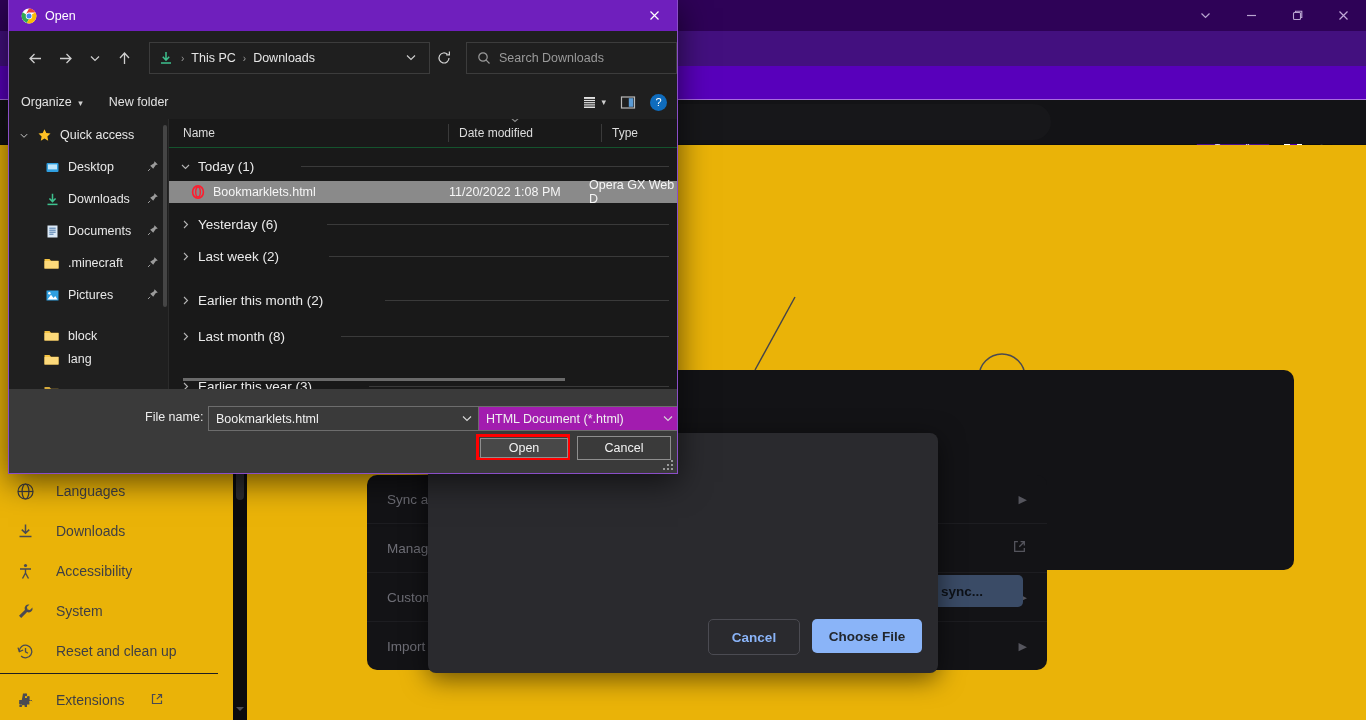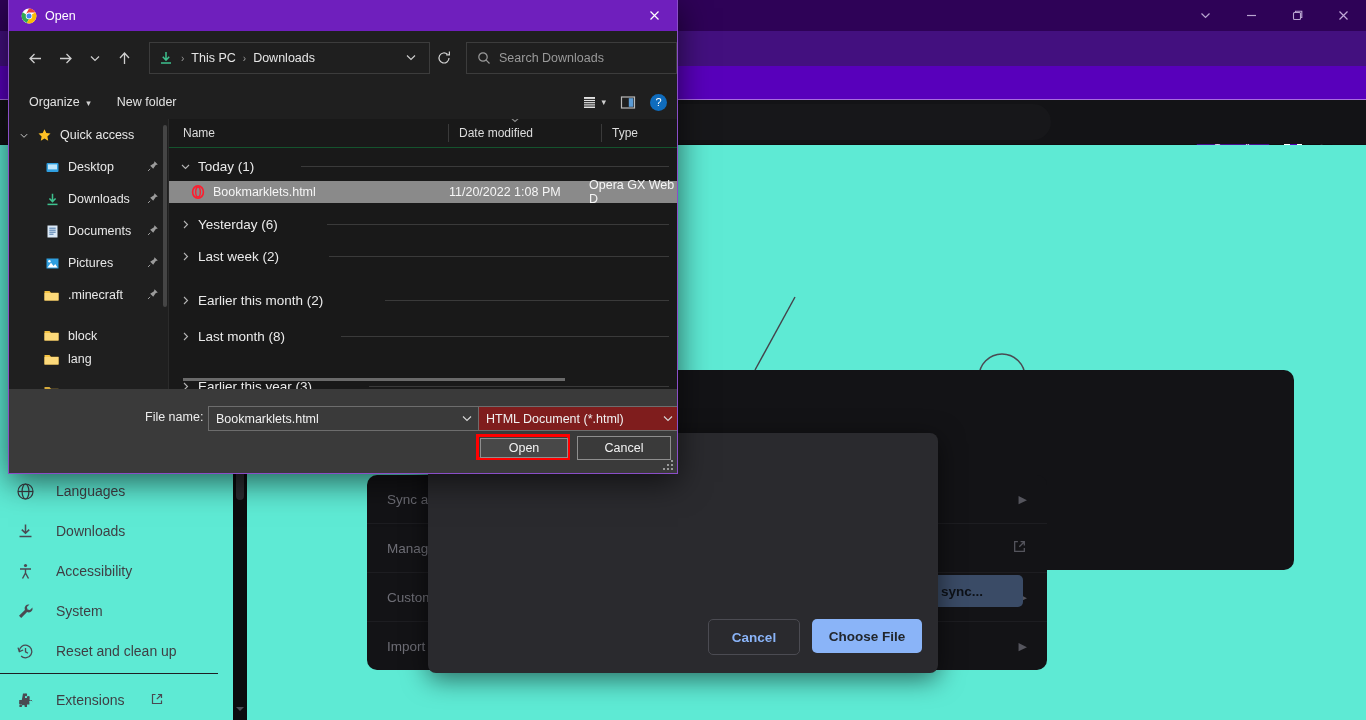--- a/index.html
+++ b/index.html
@@ -22,21 +22,21 @@
   .tb-ico{width:26px;height:26px;display:flex;align-items:center;justify-content:center;color:#d9c9ef;}
   .tb-sq{width:18px;height:18px;background:#fff;display:flex;align-items:center;justify-content:center;}
   .tb-sq i{display:block;width:7px;height:12px;background:#5800bb;}
   .tb-avatar{width:24px;height:24px;border-radius:50%;background:#0b0b0d;display:flex;align-items:center;justify-content:center;}
   .tb-menu{width:22px;height:26px;display:flex;flex-direction:column;align-items:center;justify-content:center;gap:3px;}
   .tb-menu i{width:3px;height:3px;border-radius:50%;background:#e3d5f5;display:block;}
   .gx-addrbar{position:absolute;left:0;top:100px;width:1366px;height:44px;background:#131316;}
   .gx-addrpill{position:absolute;left:5px;top:104px;width:1046px;height:36px;background:#17171a;border-radius:18px;}
 
   
-  .set-wrap{position:absolute;left:0;top:145px;width:1366px;height:575px;background:#5eead4;}
+  .set-wrap{position:absolute;left:0;top:145px;width:1366px;height:575px;background:#eab308;}
   .set-side{position:absolute;left:0;top:0;width:232px;height:575px;}
   .side-item{position:absolute;left:14px;display:flex;align-items:center;gap:20px;height:40px;color:#3f3f44;font-size:14px;}
   .side-item .sico{width:22px;height:22px;display:flex;align-items:center;justify-content:center;color:#3a3a40;}
   .side-divider{position:absolute;left:0;width:218px;height:1px;background:#1e1e22;}
   .side-scroll-track{position:absolute;left:233px;top:0;width:14px;height:575px;background:#0b0b0d;}
   .side-scroll-thumb{position:absolute;left:236px;top:10px;width:8px;height:345px;background:#2b2b30;border-radius:4px;}
   .side-scroll-arrow{position:absolute;left:233px;bottom:4px;width:14px;height:14px;color:#4a4a52;display:flex;align-items:center;justify-content:center;}
 
   .set-main{position:absolute;left:247px;top:0;width:1119px;height:575px;}
   .card{position:absolute;left:120px;width:680px;background:#131316;border-radius:10px;overflow:hidden;}
@@ -62,21 +62,21 @@
   #dlg{position:absolute;left:8px;top:0;width:668px;height:473px;background:#1f1f1f;border:1px solid #8a4ec8;border-top:none;box-shadow:0 8px 30px rgba(0,0,0,.6);overflow:hidden;}
   .dlg-title{height:31px;background:#6f1fbd;display:flex;align-items:center;padding:0 0 0 12px;color:#fff;font-size:12.5px;position:relative;}
   .dlg-title-x{position:absolute;right:0;top:0;width:45px;height:31px;display:flex;align-items:center;justify-content:center;color:#fff;font-size:15px;}
   .dlg-nav{height:54px;background:#1f1f1f;display:flex;align-items:center;padding:0 0 0 12px;gap:0;}
   .nav-btn{width:32px;height:32px;display:flex;align-items:center;justify-content:center;color:#cfcfcf;font-size:15px;}
   .crumb-box{margin-left:10px;width:290px;height:30px;border:1px solid #3c3c3c;background:#1f1f1f;display:flex;align-items:center;padding:0 4px 0 8px;color:#e6e6e6;font-size:12.5px;gap:4px;}
   .crumb-sep{color:#9a9a9a;font-size:10px;margin:0 3px;}
   .crumb-v{margin-left:auto;color:#cfcfcf;font-size:10px;padding:0 8px;}
   .refresh-btn{width:30px;height:30px;display:flex;align-items:center;justify-content:center;color:#d2d2d2;font-size:14px;}
   .search-box{margin-left:8px;width:205px;height:30px;border:1px solid #3c3c3c;display:flex;align-items:center;gap:8px;padding:0 10px;color:#9a9a9a;font-size:12.5px;}
-  .dlg-cmdbar{height:34px;display:flex;align-items:center;padding:0 20px;color:#e2e2e2;font-size:12.5px;gap:26px;position:relative;}
+  .dlg-cmdbar{height:34px;display:flex;align-items:center;padding:0 12px;color:#e2e2e2;font-size:12.5px;gap:26px;position:relative;}
   .cmd-right{position:absolute;right:10px;display:flex;align-items:center;gap:14px;}
   .help-dot{width:17px;height:17px;border-radius:50%;background:#0f6cbd;color:#fff;font-size:11px;display:flex;align-items:center;justify-content:center;}
 
   .dlg-body{position:absolute;left:0;top:119px;width:668px;height:270px;display:flex;}
   .dlg-tree{width:160px;height:270px;background:#1f1f1f;position:relative;overflow:hidden;}
   .tree-item{height:32px;display:flex;align-items:center;color:#e8e8e8;font-size:12.5px;gap:8px;padding-left:8px;position:relative;}
   .tree-pin{position:absolute;right:10px;color:#9b9b9b;font-size:11px;}
   .tree-scroll{position:absolute;right:2px;top:6px;width:4px;height:182px;background:#454545;border-radius:2px;}
   .tree-sep{position:absolute;right:0;top:0;width:1px;height:270px;background:#2b2b2b;}
 
@@ -91,21 +91,21 @@
   .filerow{height:22px;display:flex;align-items:center;background:#8a8a8a;color:#f5f5f5;font-size:12.5px;}
   .filerow .fn{display:flex;align-items:center;gap:8px;padding-left:22px;width:258px;}
   .filerow .fd{width:140px;}
   .filerow .ft{flex:1;}
   .hscroll-track{position:absolute;left:14px;bottom:8px;width:382px;height:3px;background:#6a6a6a;}
 
   .dlg-foot{position:absolute;left:0;top:389px;width:668px;height:84px;background:#3a3a3a;}
   .fname-label{position:absolute;left:136px;top:410px;color:#ececec;font-size:12.5px;}
   .fname-box{position:absolute;left:199px;top:406px;width:257px;height:23px;border:1px solid #6d6d6d;background:#3a3a3a;display:flex;align-items:center;padding:0 6px 0 7px;color:#f0f0f0;font-size:12.5px;}
   .fname-box .cv{margin-left:auto;color:#d8d8d8;font-size:10px;}
-  .ftype-box{position:absolute;left:469px;top:406px;width:188px;height:23px;border:1px solid #6d6d6d;background:#7f1d1d;display:flex;align-items:center;padding:0 6px 0 7px;color:#f0f0f0;font-size:12.5px;}
+  .ftype-box{position:absolute;left:469px;top:406px;width:188px;height:23px;border:1px solid #6d6d6d;background:#a21caf;display:flex;align-items:center;padding:0 6px 0 7px;color:#f0f0f0;font-size:12.5px;}
   .ftype-box .cv{margin-left:auto;color:#d8d8d8;font-size:10px;}
   .open-hl{position:absolute;left:467px;top:434px;width:94px;height:26px;border:3px solid #ff0000;box-sizing:border-box;}
   .open-btn{position:absolute;left:471px;top:438px;width:86px;height:18px;border:1px solid #8e8e8e;background:#484848;color:#f2f2f2;font-size:12.5px;display:flex;align-items:center;justify-content:center;}
   .cancel-btn{position:absolute;left:568px;top:436px;width:92px;height:22px;border:1px solid #8e8e8e;background:#3a3a3a;color:#f2f2f2;font-size:12.5px;display:flex;align-items:center;justify-content:center;}
   .grip{position:absolute;right:4px;bottom:3px;width:10px;height:10px;}
   .grip i{position:absolute;width:2px;height:2px;background:#9a9a9a;}
 </style>
 </head>
 <body>
 
@@ -454,45 +454,45 @@
         </span>
         <span>Documents</span>
         <span class="tree-pin">
           <svg width="12" height="12" viewBox="0 0 12 12">
               <path d="M7.5 1.2 L10.8 4.5 L8.8 5 L6.2 8.8 L3.2 5.8 L7 3.2 Z" fill="#9b9b9b"></path>
               <path d="M3.2 8.8 L1 11" stroke="#9b9b9b" stroke-width="1"></path>
             </svg>
         </span>
       </div>
 
+      <div class="tree-item" style="padding-left:34px;">
+        <span style="display:flex;">
+          <svg width="17" height="15" viewBox="0 0 17 15">
+              <path d="M1.5 3 H6.5 L8 4.7 H15.5 V12.5 H1.5 Z" fill="#f5c342"></path>
+              <path d="M1.5 5 H15.5 V12.5 H1.5 Z" fill="#fcd97a"></path>
+            </svg>
+        </span>
+        <span>.minecraft</span>
+        <span class="tree-pin">
+          <svg width="12" height="12" viewBox="0 0 12 12">
+              <path d="M7.5 1.2 L10.8 4.5 L8.8 5 L6.2 8.8 L3.2 5.8 L7 3.2 Z" fill="#9b9b9b"></path>
+              <path d="M3.2 8.8 L1 11" stroke="#9b9b9b" stroke-width="1"></path>
+            </svg>
+        </span>
+      </div>
+
       <div class="tree-item" style="padding-left:36px;">
         <span style="display:flex;">
           <svg width="15" height="15" viewBox="0 0 15 15">
               <rect x="1.5" y="2.5" width="12" height="10" fill="#2f9fe0"></rect>
               <path d="M2.5 11.5 L6 6.8 L8.6 10 L10.2 8 L12.5 11.5 Z" fill="#ffffff"></path>
               <circle cx="4.4" cy="5.2" r="1.2" fill="#ffffff"></circle>
             </svg>
         </span>
         <span>Pictures</span>
-        <span class="tree-pin">
-          <svg width="12" height="12" viewBox="0 0 12 12">
-              <path d="M7.5 1.2 L10.8 4.5 L8.8 5 L6.2 8.8 L3.2 5.8 L7 3.2 Z" fill="#9b9b9b"></path>
-              <path d="M3.2 8.8 L1 11" stroke="#9b9b9b" stroke-width="1"></path>
-            </svg>
-        </span>
-      </div>
-
-      <div class="tree-item" style="padding-left:34px;">
-        <span style="display:flex;">
-          <svg width="17" height="15" viewBox="0 0 17 15">
-              <path d="M1.5 3 H6.5 L8 4.7 H15.5 V12.5 H1.5 Z" fill="#f5c342"></path>
-              <path d="M1.5 5 H15.5 V12.5 H1.5 Z" fill="#fcd97a"></path>
-            </svg>
-        </span>
-        <span>.minecraft</span>
         <span class="tree-pin">
           <svg width="12" height="12" viewBox="0 0 12 12">
               <path d="M7.5 1.2 L10.8 4.5 L8.8 5 L6.2 8.8 L3.2 5.8 L7 3.2 Z" fill="#9b9b9b"></path>
               <path d="M3.2 8.8 L1 11" stroke="#9b9b9b" stroke-width="1"></path>
             </svg>
         </span>
       </div>
 
       <div class="tree-item" style="padding-left:34px;align-items:flex-end;">
         <span style="display:flex;">

